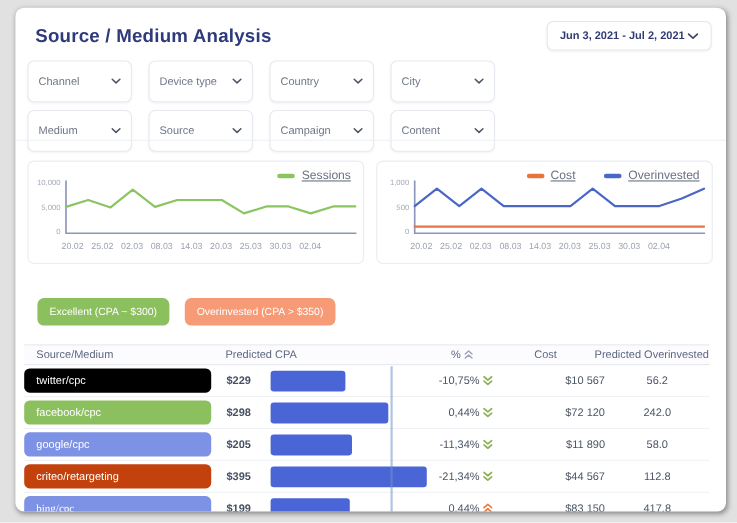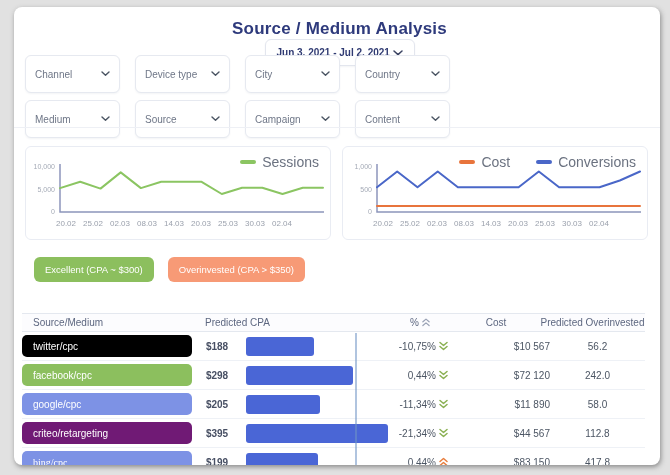--- a/index.html
+++ b/index.html
@@ -3,46 +3,46 @@
 <meta charset="utf-8">
 <style>
   * { margin:0; padding:0; box-sizing:border-box; }
   html,body { width:670px; height:475px; overflow:hidden; }
   body { background:#e1e1e1; font-family:"Liberation Sans", sans-serif; position:relative; }
 
   .card { position:absolute; left:14px; top:7px; width:646px; height:458px; background:#fff;
           border-radius:8px; box-shadow:1px 2px 5px rgba(70,70,70,.55); overflow:hidden; }
 
   .card-header { position:absolute; top:12px; left:18px; right:13px; display:flex;
-                 justify-content:space-between; align-items:center;flex-direction:column; }
+                 justify-content:space-between; align-items:center; }
   .title { font-size:17px; font-weight:bold; color:#2e3a7c; letter-spacing:.2px; }
   .date-select { width:150px; height:27px; border:1px solid #e3e6ee; border-radius:6px;
                  display:flex; align-items:center; justify-content:space-between; padding:0 11px;
                  box-shadow:0 1px 2px rgba(20,30,80,.05); cursor:pointer; }
   .date-select span { font-size:10px; font-weight:bold; color:#2f3a72; }
 
   .filters { position:absolute; top:48px; left:11px; display:grid;
              grid-template-columns:repeat(4,95px); column-gap:15px; row-gap:7px; }
   .select { height:15px; border:1px solid #e6e9f0; border-radius:6px; background:#fff;
             display:flex; align-items:center; justify-content:space-between; padding:18px 9px;
             box-shadow:0 1px 2px rgba(20,30,80,.05); cursor:pointer; }
   .select span { font-size:10px; color:#6e7687; }
 
   .divider { position:absolute; top:120px; left:0; right:0; height:1px; background:#eef0f5; }
 
   .charts { position:absolute; top:139px; left:11px; display:flex; gap:11px; }
   .chart-card { position:relative; width:306px; height:94px; border:1px solid #e9ecf3; border-radius:6px; background:#fff; }
   .legend { position:absolute; top:7px; right:11px; display:flex; gap:26px; }
   .legend-item { display:flex; align-items:center; gap:6px; }
   .legend-dash { width:16px; height:3.5px; border-radius:2px; }
-  .legend-label { font-size:14px; color:#6b7280; }
+  .legend-label { font-size:11px; color:#6b7280;text-decoration:underline; }
   .ytick { position:absolute; width:29px; text-align:right; font-size:7px; color:#a4aab6; }
   .xtick { position:absolute; width:30px; font-size:8px; color:#9ba1ad; top:72px; }
 
-  .status-badges { position:absolute; top:250px; left:20px; display:flex; gap:14px; }
+  .status-badges { position:absolute; top:264px; left:20px; display:flex; gap:14px; }
   .chip { height:25px; border-radius:6px; padding:0 11px; display:flex; align-items:center;
           color:#fff; font-size:9.5px; }
 
   .table { position:absolute; top:306px; left:8px; width:623px; }
   .thead { display:flex; align-items:center; height:19px; border-top:1px solid #e4e8ef;
            border-bottom:1px solid #e4e8ef; background:#fcfcfe; }
   .th { font-size:10px; color:#5d6780; }
   .th1 { width:170px; padding-left:11px; }
   .th2 { width:160px; padding-left:13px; }
   .th3 { width:100px; text-align:right; padding-right:22px; display:flex; align-items:center;
@@ -87,27 +87,27 @@
           <polyline points="1,1 4.5,4.3 8,1" fill="none" stroke="#4b5563" stroke-width="1.4" stroke-linecap="round" stroke-linejoin="round"></polyline>
         </svg>
       </div>
       <div class="select">
         <span>Device type</span>
         <svg width="9" height="6" viewBox="0 0 9 6">
           <polyline points="1,1 4.5,4.3 8,1" fill="none" stroke="#4b5563" stroke-width="1.4" stroke-linecap="round" stroke-linejoin="round"></polyline>
         </svg>
       </div>
       <div class="select">
+        <span>Country</span>
+        <svg width="9" height="6" viewBox="0 0 9 6">
+          <polyline points="1,1 4.5,4.3 8,1" fill="none" stroke="#4b5563" stroke-width="1.4" stroke-linecap="round" stroke-linejoin="round"></polyline>
+        </svg>
+      </div>
+      <div class="select">
         <span>City</span>
-        <svg width="9" height="6" viewBox="0 0 9 6">
-          <polyline points="1,1 4.5,4.3 8,1" fill="none" stroke="#4b5563" stroke-width="1.4" stroke-linecap="round" stroke-linejoin="round"></polyline>
-        </svg>
-      </div>
-      <div class="select">
-        <span>Country</span>
         <svg width="9" height="6" viewBox="0 0 9 6">
           <polyline points="1,1 4.5,4.3 8,1" fill="none" stroke="#4b5563" stroke-width="1.4" stroke-linecap="round" stroke-linejoin="round"></polyline>
         </svg>
       </div>
       <div class="select">
         <span>Medium</span>
         <svg width="9" height="6" viewBox="0 0 9 6">
           <polyline points="1,1 4.5,4.3 8,1" fill="none" stroke="#4b5563" stroke-width="1.4" stroke-linecap="round" stroke-linejoin="round"></polyline>
         </svg>
       </div>
@@ -176,21 +176,21 @@
         <div class="xtick" style="left: 192px;">25.03</div>
         <div class="xtick" style="left: 219px;">30.03</div>
         <div class="xtick" style="left: 246px;">02.04</div>
         <div class="legend">
           <div class="legend-item">
             <div class="legend-dash" style="background: rgb(232, 116, 60);"></div>
             <div class="legend-label">Cost</div>
           </div>
           <div class="legend-item">
             <div class="legend-dash" style="background: rgb(74, 103, 200);"></div>
-            <div class="legend-label">Conversions</div>
+            <div class="legend-label">Overinvested</div>
           </div>
         </div>
       </div>
   </div>
 
   <div class="status-badges">
       <div class="chip" style="background: rgb(140, 191, 94);">Excellent (CPA ~ $300)</div>
       <div class="chip" style="background: rgb(247, 154, 118);">Overinvested (CPA &gt; $350)</div>
     </div>
 
@@ -206,21 +206,21 @@
         </svg>
       </div>
       <div class="th th4">Cost</div>
       <div class="th th5">Predicted Overinvested</div>
     </div>
     <div id="tbody">
         <div class="row">
           <div class="c-source">
             <div class="src-badge" style="background: #000000;">twitter/cpc</div>
           </div>
-          <div class="c-cpa">$188</div>
+          <div class="c-cpa">$229</div>
           <div class="c-bar">
             <div class="bar" style="width: 68px; background: rgb(74, 102, 214);"></div>
           </div>
           <div class="c-pct">-10,75%<svg width="9" height="10" viewBox="0 0 9 10">
               <polyline points="1,1.5 4.5,4.5 8,1.5" fill="none" stroke="#8ab052" stroke-width="1.5" stroke-linecap="round" stroke-linejoin="round"></polyline>
               <polyline points="1,5.5 4.5,8.5 8,5.5" fill="none" stroke="#8ab052" stroke-width="1.5" stroke-linecap="round" stroke-linejoin="round"></polyline>
             </svg></div>
           <div class="c-cost">$10 567</div>
           <div class="c-conv">56.2</div>
         </div>
@@ -249,21 +249,21 @@
           </div>
           <div class="c-pct">-11,34%<svg width="9" height="10" viewBox="0 0 9 10">
               <polyline points="1,1.5 4.5,4.5 8,1.5" fill="none" stroke="#8ab052" stroke-width="1.5" stroke-linecap="round" stroke-linejoin="round"></polyline>
               <polyline points="1,5.5 4.5,8.5 8,5.5" fill="none" stroke="#8ab052" stroke-width="1.5" stroke-linecap="round" stroke-linejoin="round"></polyline>
             </svg></div>
           <div class="c-cost">$11 890</div>
           <div class="c-conv">58.0</div>
         </div>
         <div class="row">
           <div class="c-source">
-            <div class="src-badge" style="background: #701a75;">criteo/retargeting</div>
+            <div class="src-badge" style="background: #c2410c;">criteo/retargeting</div>
           </div>
           <div class="c-cpa">$395</div>
           <div class="c-bar">
             <div class="bar" style="width: 142px; background: rgb(74, 102, 214);"></div>
           </div>
           <div class="c-pct">-21,34%<svg width="9" height="10" viewBox="0 0 9 10">
               <polyline points="1,1.5 4.5,4.5 8,1.5" fill="none" stroke="#8ab052" stroke-width="1.5" stroke-linecap="round" stroke-linejoin="round"></polyline>
               <polyline points="1,5.5 4.5,8.5 8,5.5" fill="none" stroke="#8ab052" stroke-width="1.5" stroke-linecap="round" stroke-linejoin="round"></polyline>
             </svg></div>
           <div class="c-cost">$44 567</div>

